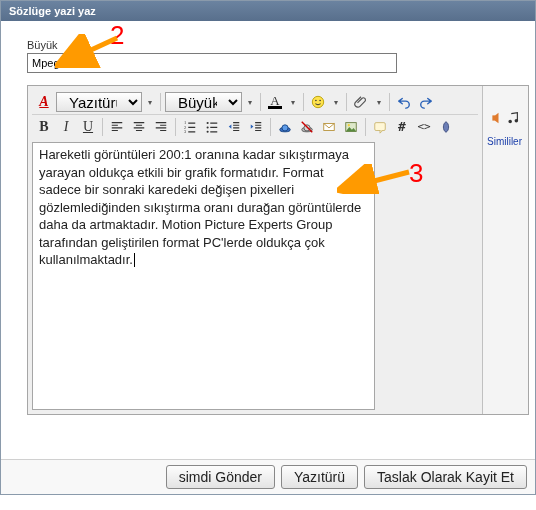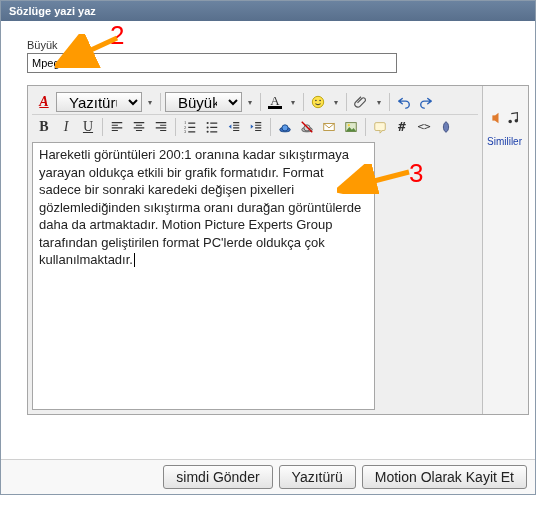--- a/index.html
+++ b/index.html
@@ -375,15 +375,15 @@
           </marker>
         </defs>
       <line x1="72" y1="8" x2="10" y2="24" stroke="#ff9a00" stroke-width="5" marker-end="url(#ah3)"></line>
     </svg>
 
   </div>
 
   <div class="button-bar">
     <button class="action-btn">simdi Gönder</button>
     <button class="action-btn">Yazıtürü</button>
-    <button class="action-btn">Motion Olarak Kayit Et</button>
+    <button class="action-btn">Taslak Olarak Kayit Et</button>
   </div>
 </div>
 
 </body></html>

